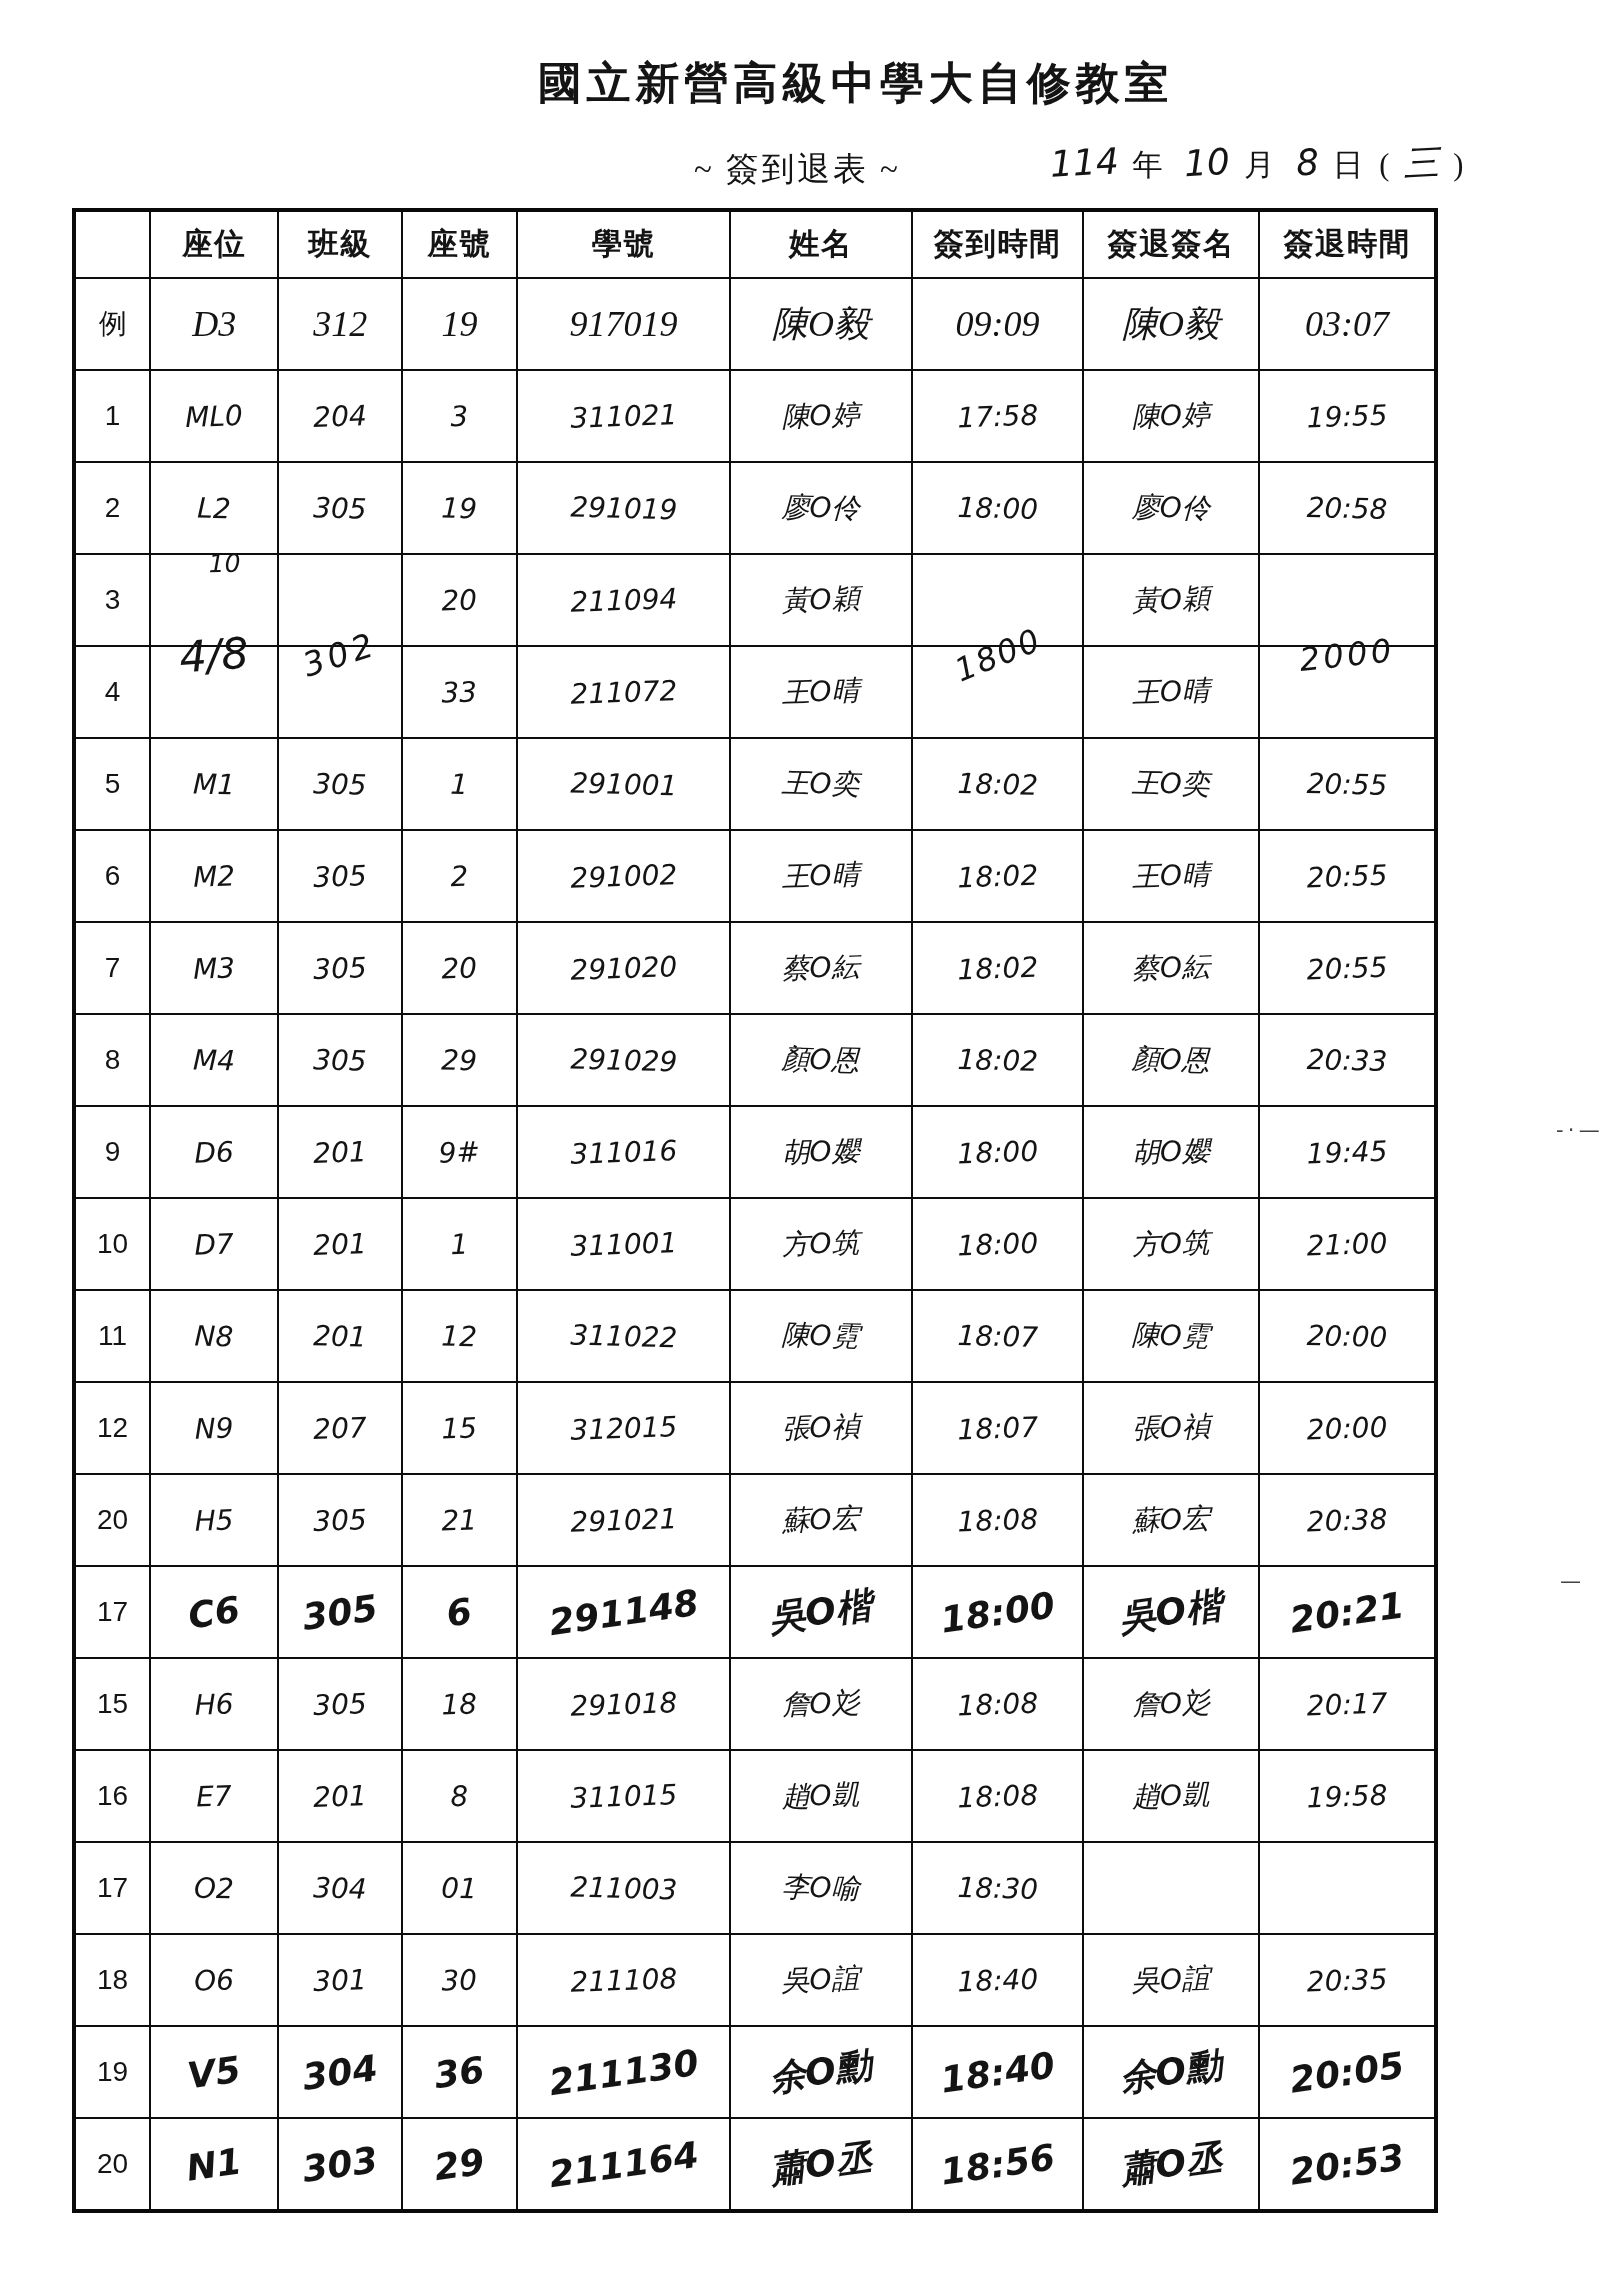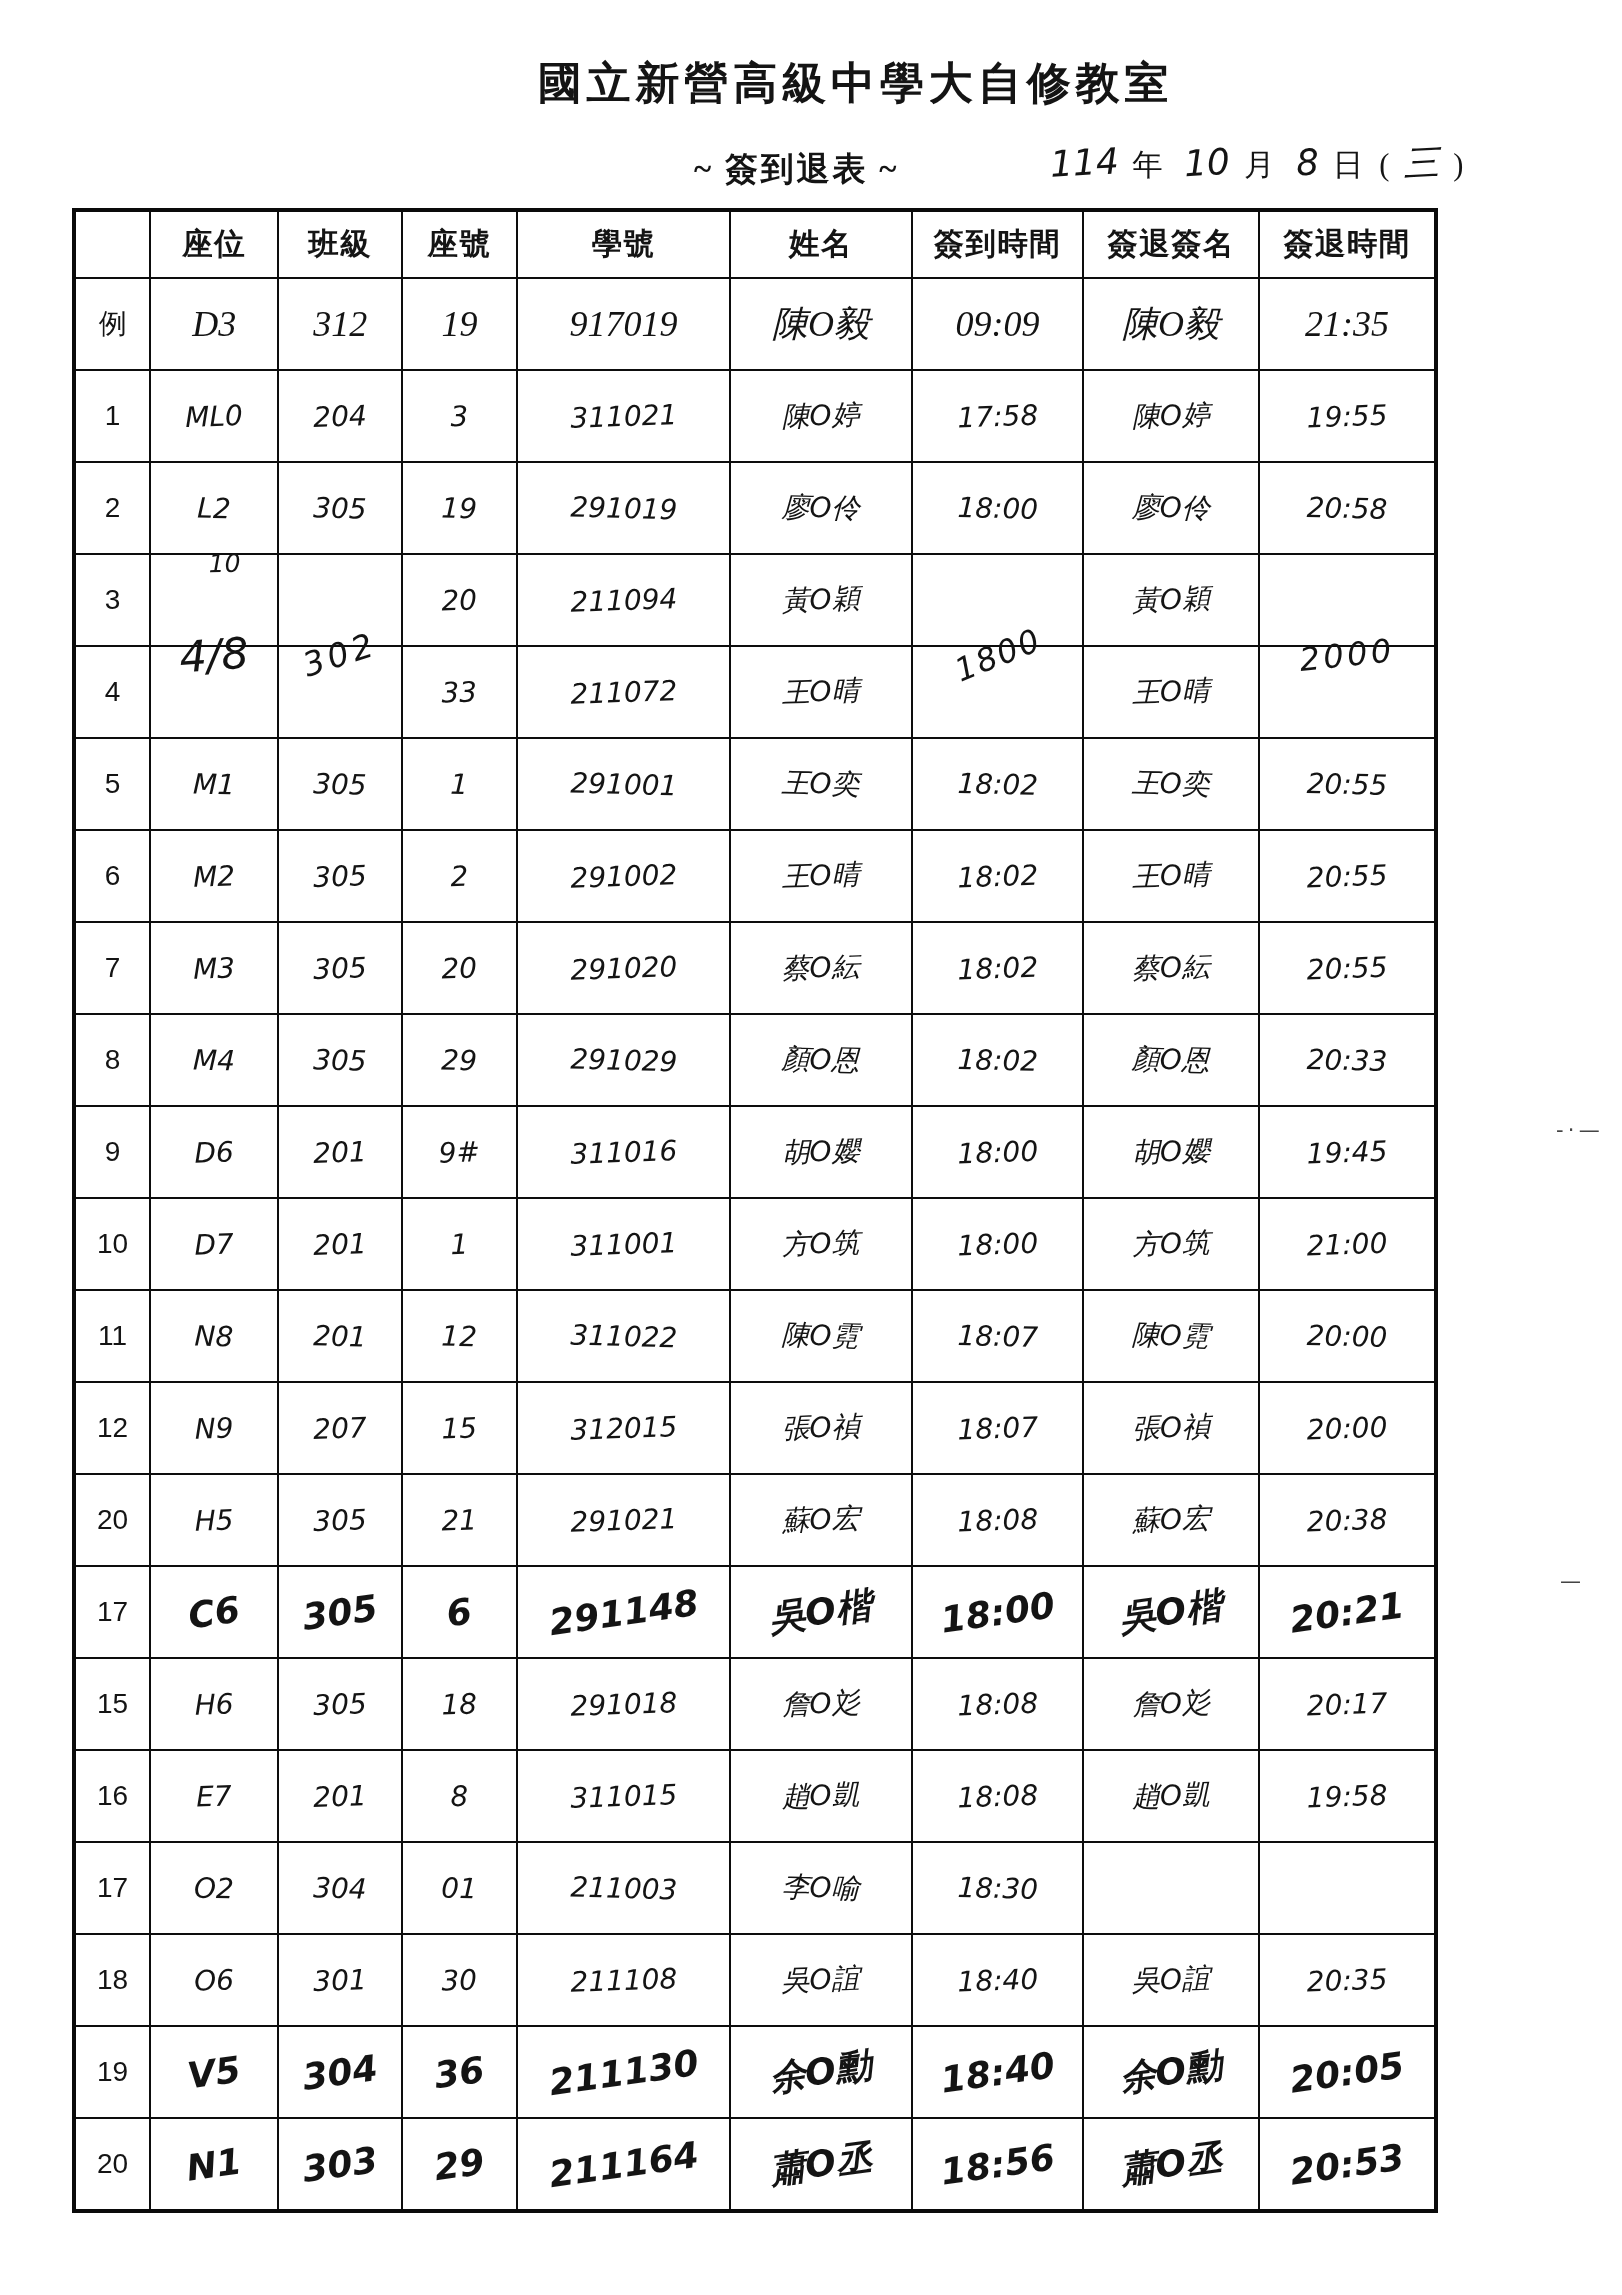--- a/index.html
+++ b/index.html
@@ -16,21 +16,21 @@
   
   .title{
     position:absolute;top:54px;left:0;width:100%;
     text-align:center;
     font-size:44px;font-weight:bold;letter-spacing:4.9px;
     font-family:"Liberation Serif",serif;
     padding-left:44px;
   }
   .subtitle{
     position:absolute;top:147px;left:694px;
-    font-size:33px;letter-spacing:2.8px;font-weight:bold;
+    font-size:33px;letter-spacing:2.8px;font-weight:normal;
   }
   .dateline{
     position:absolute;top:139px;left:1040px;
     font-size:30.5px;white-space:nowrap;
   }
   .dateline .hwnum{
     font-family:"DejaVu Sans",sans-serif;
     font-style:italic;font-size:36px;
     display:inline-block;transform:rotate(-3deg);
     margin:0 9.7px;
@@ -163,21 +163,21 @@
       <td>
             <div class="cw hw">陳O毅</div>
           </td>
       <td>
             <div class="cw hw">09:09</div>
           </td>
       <td>
             <div class="cw hw">陳O毅</div>
           </td>
       <td>
-            <div class="cw hw">21:35</div>
+            <div class="cw hw">03:07</div>
           </td>
     </tr>
         <tr>
       <td class="c-no">
             <div class="cw">1</div>
           </td>
       <td>
             <div class="cw hw">ML0</div>
           </td>
       <td>

